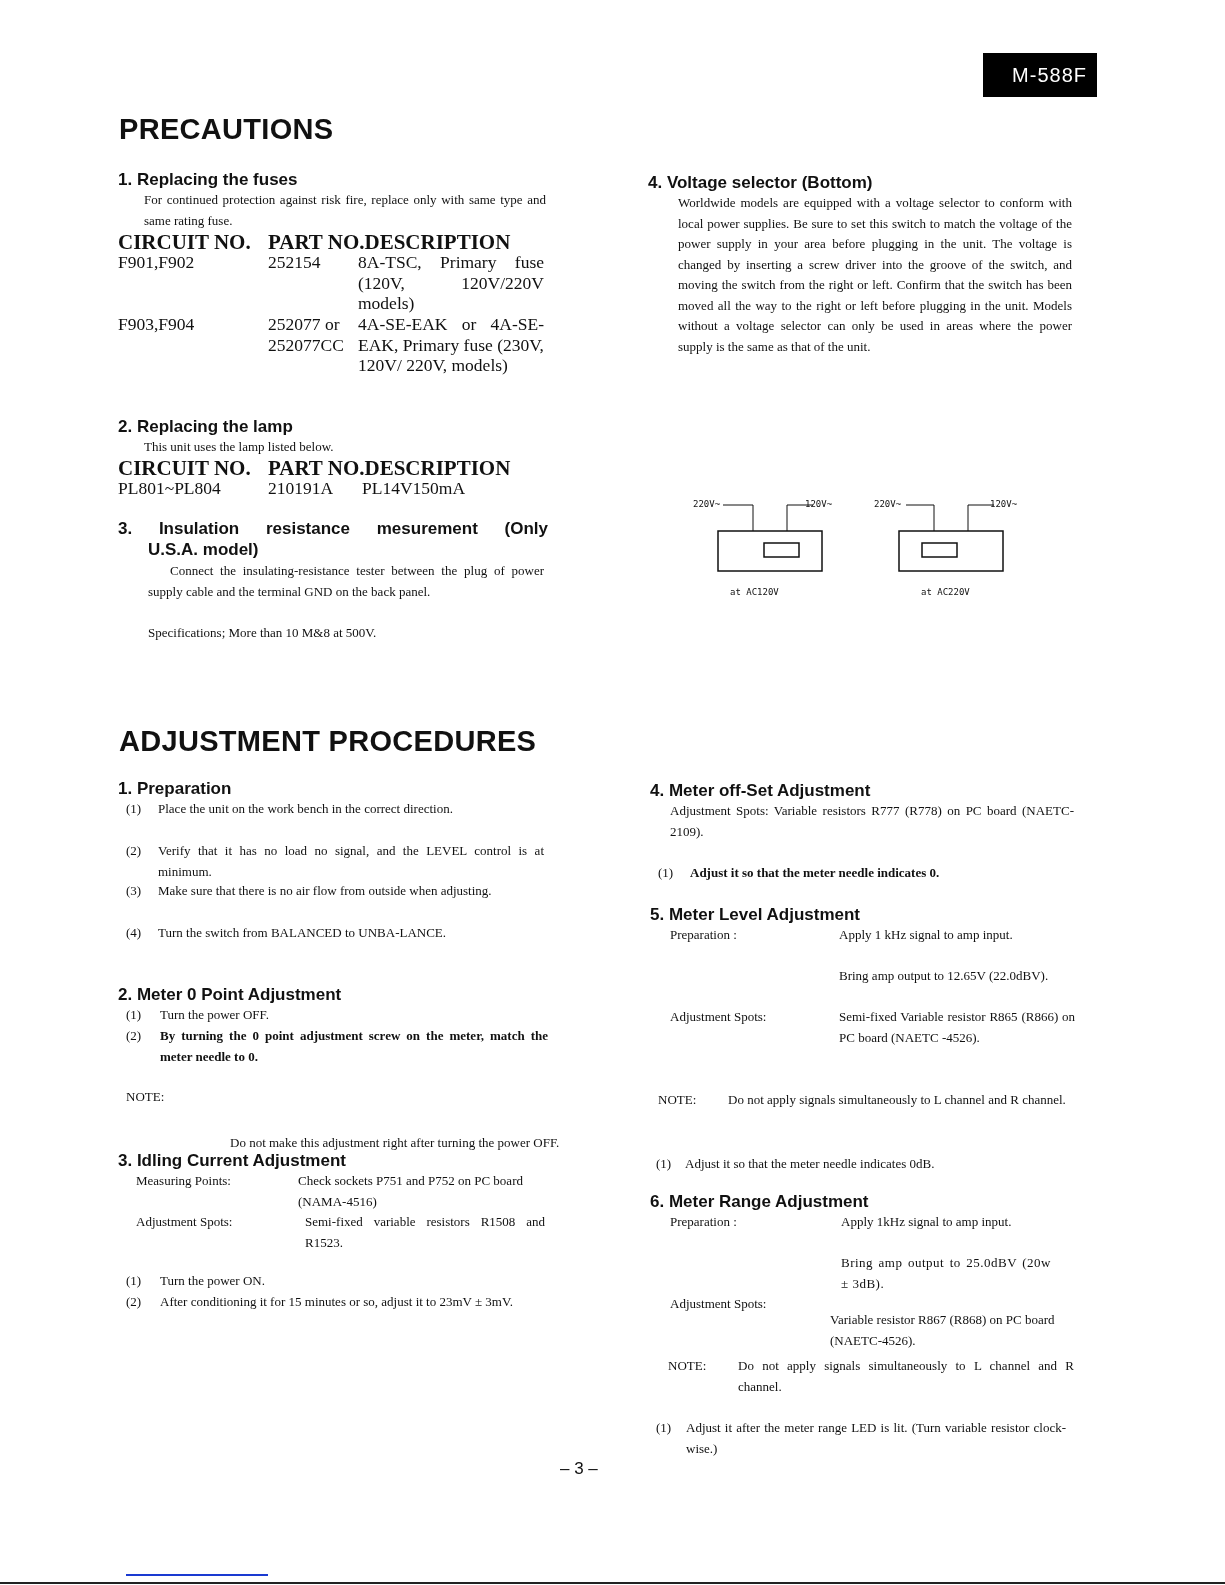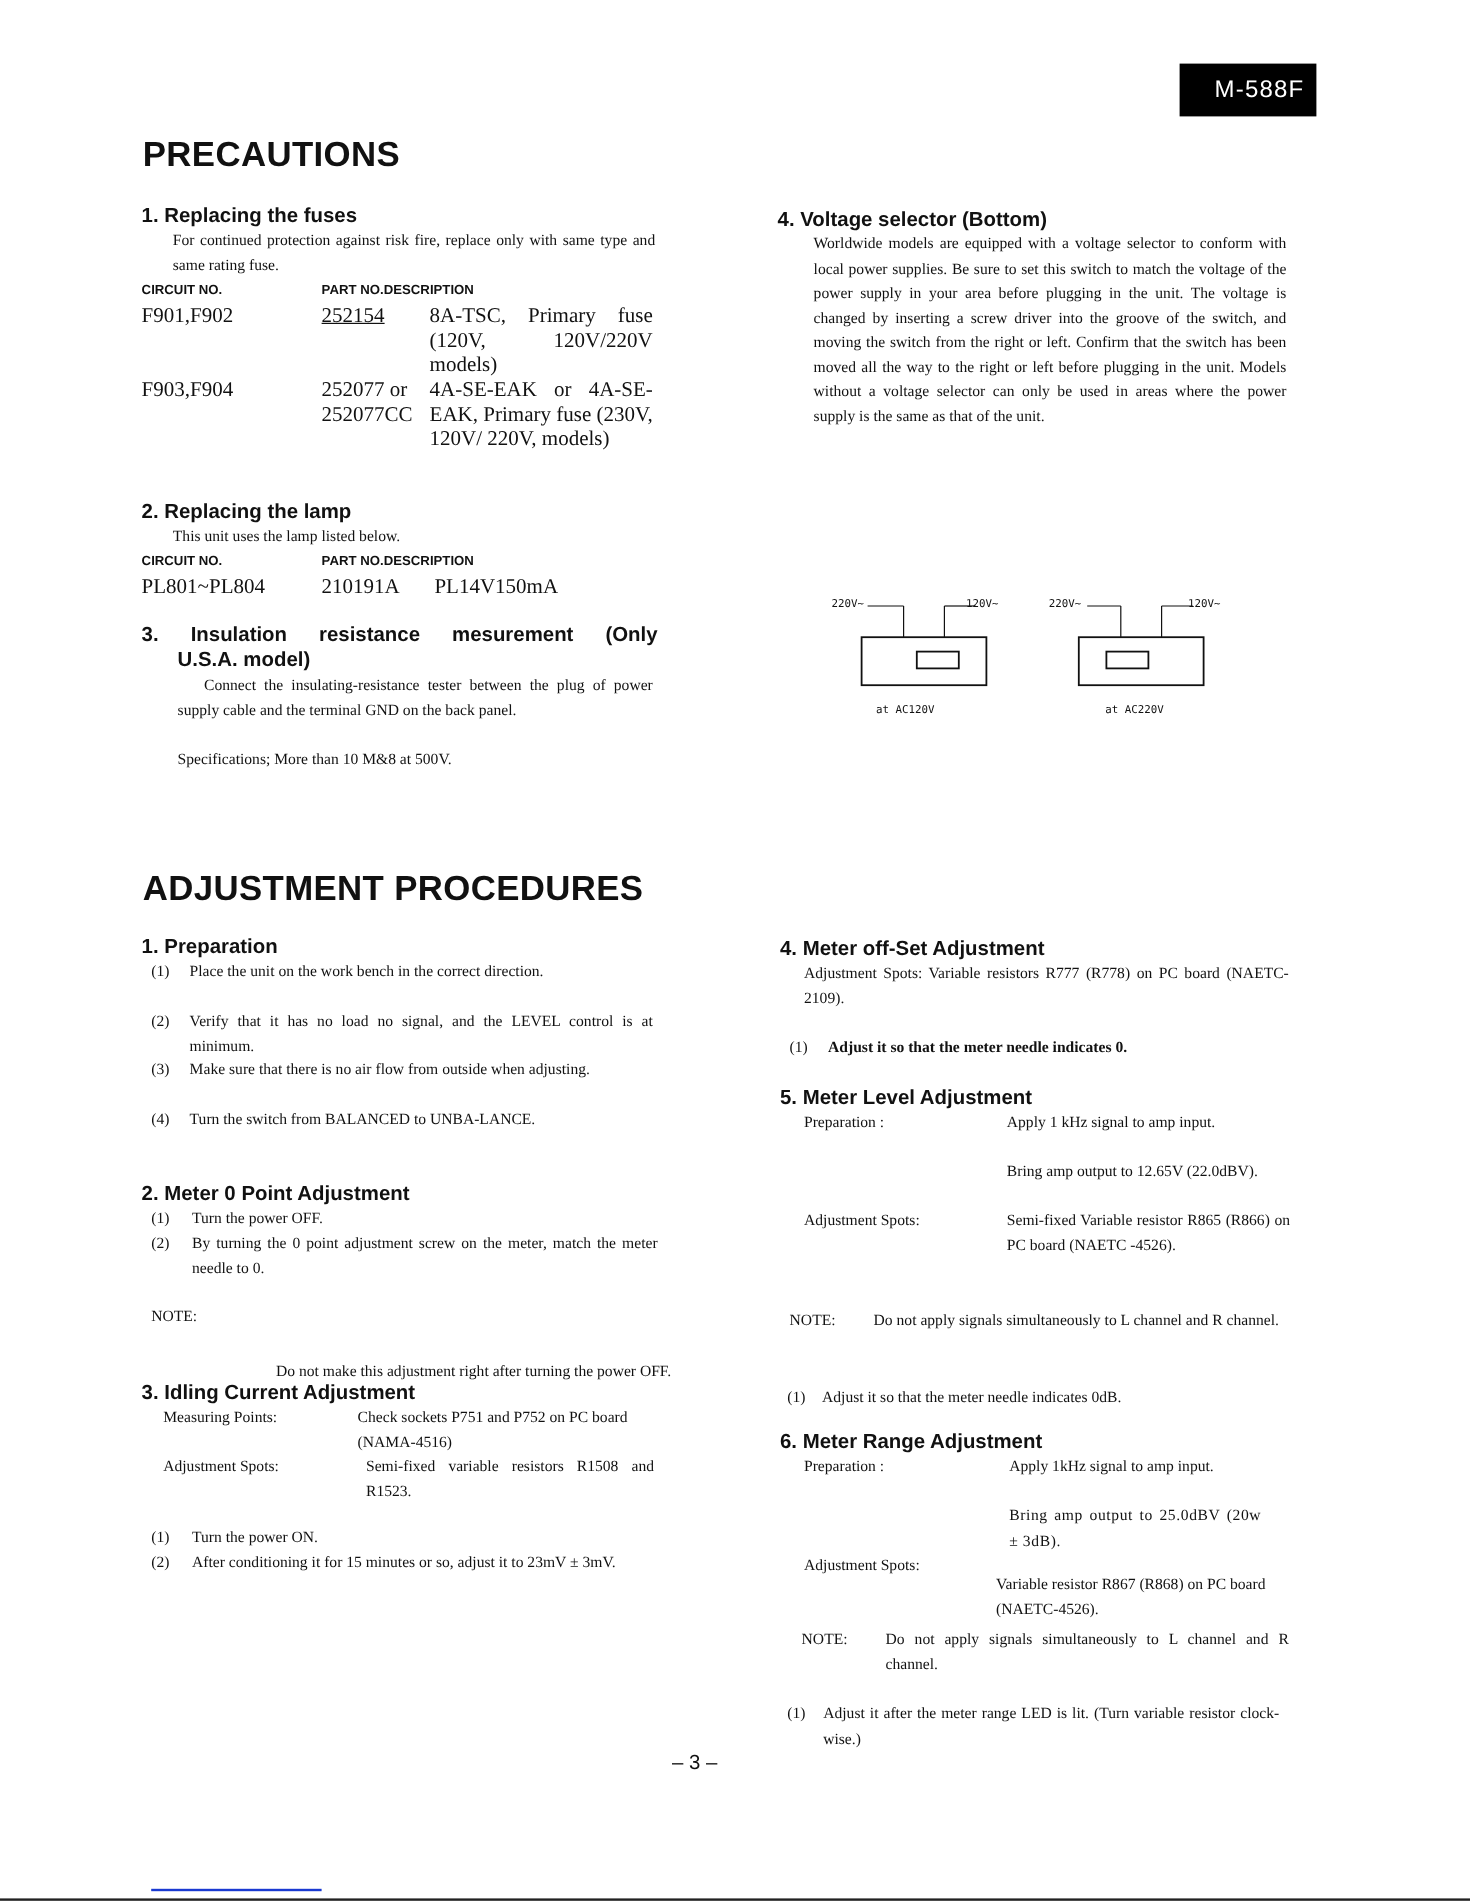--- a/index.html
+++ b/index.html
@@ -5,42 +5,42 @@
   html, body { margin: 0; padding: 0; background: #ffffff; }
   body { width: 1225px; height: 1585px; position: relative; overflow: hidden;
          font-family: "Liberation Serif", "DejaVu Serif", serif; color: #111; }
   .abs { position: absolute; }
   .model-tab { left: 983px; top: 53px; width: 114px; height: 44px; background: #000; color: #fff;
                font-family: "Liberation Sans", sans-serif; font-size: 20px; line-height: 44px;
                text-align: right; padding-right: 10px; box-sizing: border-box; letter-spacing: 1px; }
   .h1 { font-family: "Liberation Sans", sans-serif; font-weight: bold; font-size: 29px; letter-spacing: 0.3px; }
   .h2 { font-family: "Liberation Sans", sans-serif; font-weight: bold; font-size: 17px; line-height: 20px; }
   .p { font-size: 13px; line-height: 20.5px; }
-  .col-hdr { font-family: Liberation Sans, sans-serif; font-weight: bold; font-size: 11px; line-height: 20px; }
+  .col-hdr { font-family: Liberation Serif, serif; font-weight: bold; font-size: 21px; line-height: 20px; }
   .just { text-align: justify; text-align-last: left; }
   .row { position: absolute; font-size: 17.5px; line-height: 20.5px; }
   .diagram-lbl { font-family: "DejaVu Sans Mono", monospace; font-size: 9px; color: #111; }
   .bottom-line { left: 0; top: 1582px; width: 1225px; height: 2px; background: #222; }
   .blue-line { left: 126px; top: 1574px; width: 142px; height: 2px; background: #1a3ad1; }
 </style>
 </head>
 <body>
 
 <div class="abs model-tab">M-588F</div>
 
 <div class="abs h1" style="left:119px; top:113px;">PRECAUTIONS</div>
 
 <div class="abs h2" style="left:118px; top:170px;">1. Replacing the fuses</div>
 <div class="abs p just" style="left:144px; top:190px; width:402px; text-indent:0;">For continued protection against risk fire, replace only with same type and same rating fuse.</div>
 <div class="abs col-hdr" style="left:118px; top:232px;">CIRCUIT NO.</div>
 <div class="abs col-hdr" style="left:268px; top:232px;">PART NO.DESCRIPTION</div>
 
 <div>
   <div class="row" style="left:118px; top:252px;">F901,F902</div>
-  <div class="row" style="left:268px; top:252px;text-decoration:underline;">252154</div>
+  <div class="row" style="left:268px; top:252px;">252154</div>
   <div class="row just" style="left:358px; top:252px; width:186px;">8A-TSC, Primary fuse (120V, 120V/220V models)</div>
 </div>
 <div>
   <div class="row" style="left:118px; top:314px;">F903,F904</div>
   <div class="row" style="left:268px; top:314px; width:92px;">252077 or 252077CC</div>
   <div class="row just" style="left:358px; top:314px; width:186px;">4A-SE-EAK or 4A-SE-EAK, Primary fuse (230V, 120V/ 220V, models)</div>
 </div>
 
 <div class="abs h2" style="left:118px; top:417px;">2. Replacing the lamp</div>
 <div class="abs p" style="left:144px; top:437px;">This unit uses the lamp listed below.</div>
@@ -108,21 +108,21 @@
   <div class="abs p just" style="left:158px; top:923px; width:386px;">Turn the switch from BALANCED to UNBA-LANCE.</div>
 </div>
 
 <div class="abs h2" style="left:118px; top:985px;">2. Meter 0 Point Adjustment</div>
 <div>
   <div class="abs p" style="left:126px; top:1005px;">(1)</div>
   <div class="abs p" style="left:160px; top:1005px;">Turn the power OFF.</div>
 </div>
 <div>
   <div class="abs p" style="left:126px; top:1026px;">(2)</div>
-  <div class="abs p just" style="left:160px; top:1026px; width:388px;">By turning the 0 point adjustment screw on the meter, match the meter needle to 0.</div>
+  <div class="abs p just" style="left:160px; top:1026px; width:388px;font-weight:bold;">By turning the 0 point adjustment screw on the meter, match the meter needle to 0.</div>
 </div>
 <div class="abs p" style="left:126px; top:1087px;">NOTE:</div>
 <div class="abs p just" style="left:198px; top:1133px; width:346px;margin-left:32px;">Do not make this adjustment right after turning the power OFF.</div>
 
 <div class="abs h2" style="left:118px; top:1151px;">3. Idling Current Adjustment</div>
 <div class="abs p" style="left:136px; top:1171px;">Measuring Points:</div>
 <div class="abs p" style="left:298px; top:1171px; width:250px;">Check sockets P751 and P752 on PC board (NAMA-4516)</div>
 <div class="abs p" style="left:136px; top:1212px;">Adjustment Spots:</div>
 <div class="abs p just" style="left:305px; top:1212px; width:240px;">Semi-fixed variable resistors R1508 and R1523.</div>
 <div>

